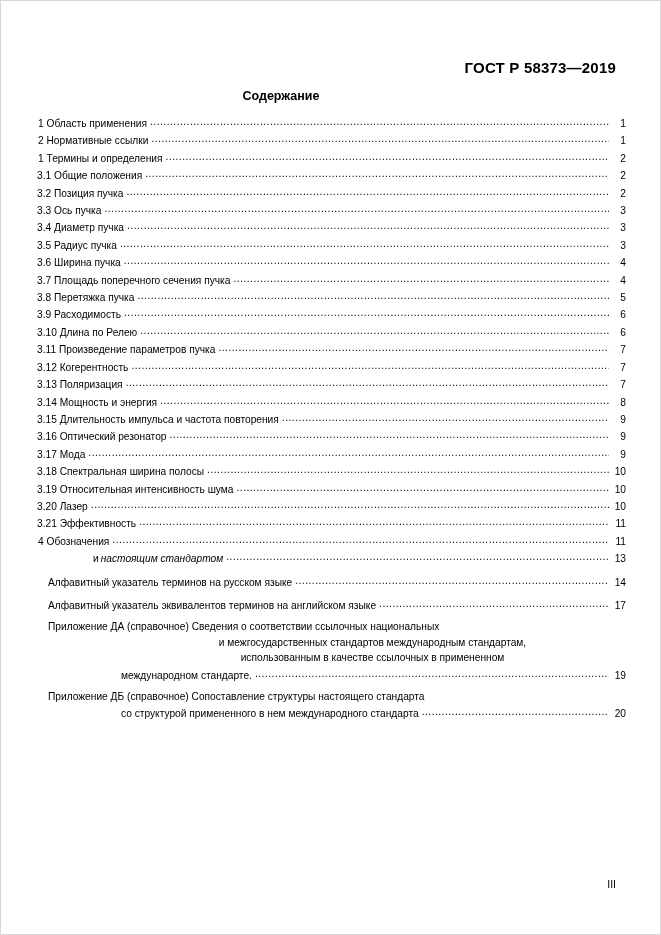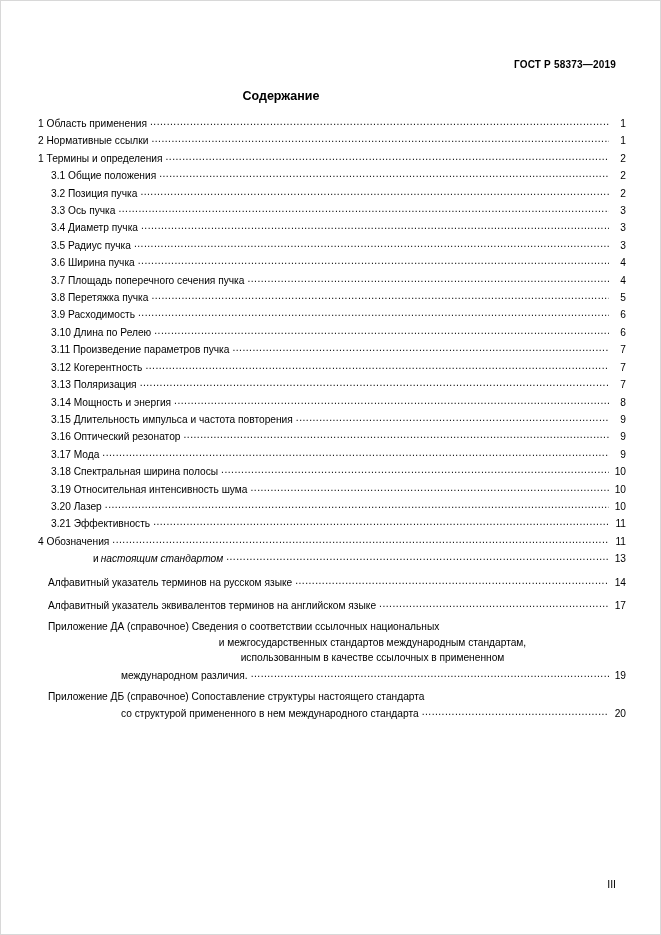--- a/index.html
+++ b/index.html
@@ -20,21 +20,21 @@
     width: 661px;
     height: 935px;
     box-sizing: border-box;
     border: 1px solid #d8d8d8;
     background: #fff;
   }
   .header {
     position: absolute;
     top: 58px;
     right: 44px;
-    font-size: 10px;
+    font-size: 15px;
     font-weight: bold;
     letter-spacing: 0.2px;
     white-space: nowrap;
   }
   .title {
     position: absolute;
     top: 88px;
     left: 0;
     width: 560px;
     text-align: center;
@@ -68,21 +68,21 @@
     margin: 0 1px 2px 1px;
     min-width: 6px;
   }
   .toc-row .page-num {
     flex: 0 0 auto;
     text-align: right;
     min-width: 14px;
     padding-left: 2px;
   }
   .indent-0 { margin-left: 1px; }
-  .indent-1 { margin-left: 14px; }
+  .indent-1 { margin-left: 0; }
   .indent-2 { margin-left: 11px; }
   .cont-1 { margin-left: 56px; }
   .cont-2 { margin-left: 84px; justify-content: center; }
   .gap-top { margin-top: 6px; }
   .italic { font-style: italic; }
   .folio {
     position: absolute;
     bottom: 44px;
     right: 44px;
     font-size: 10.5px;
@@ -245,21 +245,21 @@
         <div class="toc-row indent-2 gap-top">
           <span class="label">Приложение ДА (справочное) Сведения о соответствии ссылочных национальных</span>
         </div>
         <div class="toc-row cont-2">
           <span class="label">и межгосударственных стандартов международным стандартам,</span>
         </div>
         <div class="toc-row cont-2">
           <span class="label">использованным в качестве ссылочных в примененном</span>
         </div>
         <div class="toc-row cont-2">
-          <span class="label">международном различия.</span>
+          <span class="label">международном стандарте.</span>
           <span class="dots">............................................................................................................................................................................................................................</span>
           <span class="page-num">19</span>
         </div>
         <div class="toc-row indent-2 gap-top">
           <span class="label">Приложение ДБ (справочное) Сопоставление структуры настоящего стандарта</span>
         </div>
         <div class="toc-row cont-2">
           <span class="label">со структурой примененного в нем международного стандарта</span>
           <span class="dots">............................................................................................................................................................................................................................</span>
           <span class="page-num">20</span>

